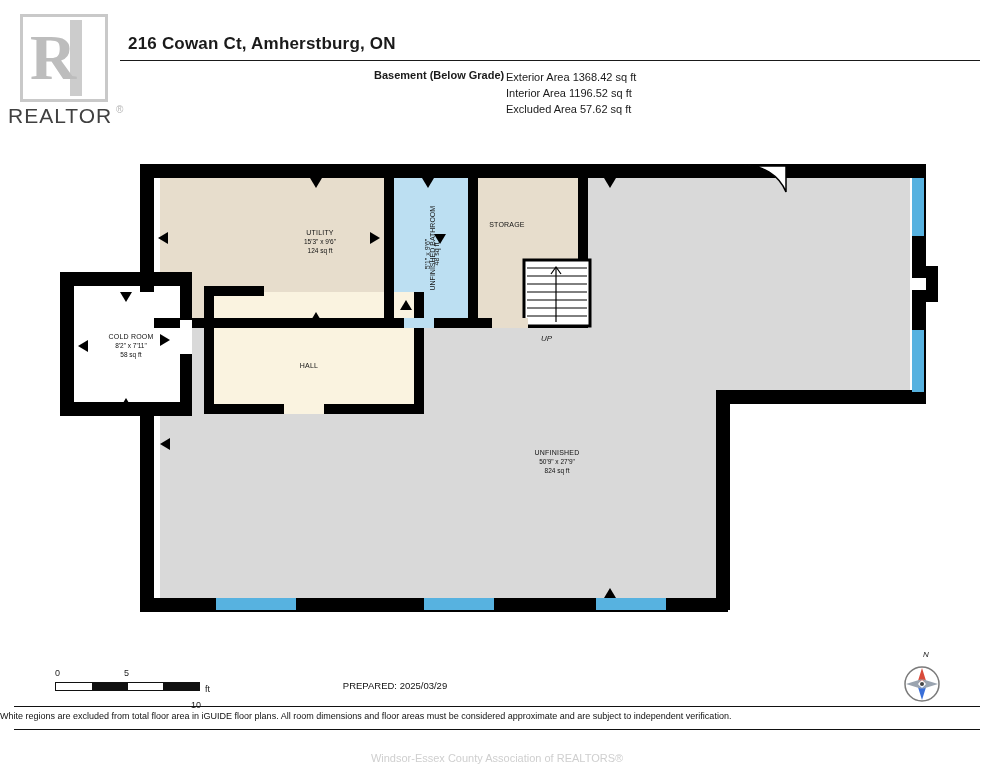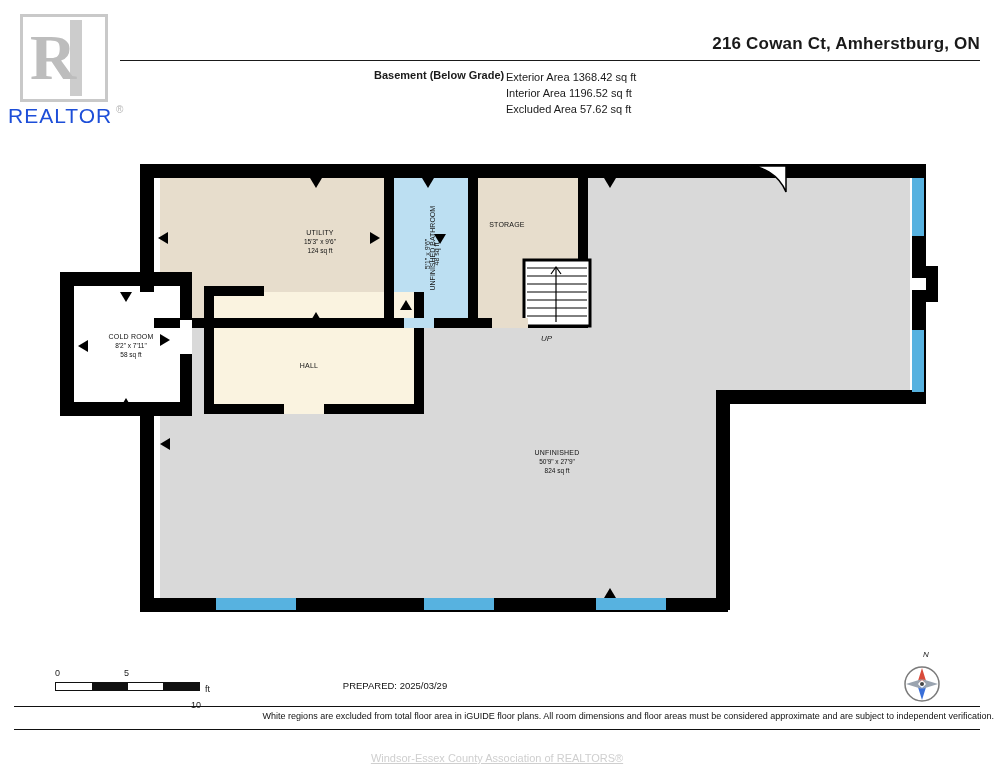--- a/index.html
+++ b/index.html
@@ -50,37 +50,37 @@
     width: 12px;
     height: 76px;
     background: #cccccc;
   }
   #realtor-logo .r-word {
     position: absolute;
     left: 0px;
     top: 90px;
     font-size: 21px;
     letter-spacing: 1px;
-    color: #1d4ed8;
+    color: #404040;
     font-weight: normal;
   }
   #realtor-logo .r-reg {
     position: absolute;
     left: 108px;
     top: 90px;
     font-size: 10px;
     color: #b5b5b5;
   }
 
   #title-wrap {
     position: absolute;
-    left: 120px;
+    left: 128px;
     top: 34px;
     width: 860px;
-    text-align: right;
+    text-align: left;
   }
   #title-text {
     font-size: 17px;
     font-weight: bold;
     letter-spacing: 0.2px;
   }
   #title-rule {
     position: absolute;
     left: 120px;
     top: 60px;
@@ -159,26 +159,26 @@
   }
 
   
   #compass { position: absolute; left: 895px; top: 650px; width: 56px; height: 56px; }
   #compass .n { position: absolute; left: 28px; top: 0px; font-size: 8px; font-style: italic; color: #222; }
 
   
   #footer-rule-top { position: absolute; left: 14px; top: 706px; width: 966px; height: 1px; background: #111; }
   #disclaimer {
     position: absolute; left: 0; top: 711px; width: 994px;
-    text-align: right; font-size: 9px; color: #111;
+    text-align: left; font-size: 9px; color: #111;
   }
   #footer-rule-bot { position: absolute; left: 14px; top: 729px; width: 966px; height: 1px; background: #111; }
   #board {
     position: absolute; left: 0; top: 752px; width: 994px;
-    text-align: center; font-size: 11px; color: #cfcfcf; text-decoration: underline;
+    text-align: center; font-size: 11px; color: #cfcfcf;
   }
 </style>
 </head>
 <body>
 
 <div id="realtor-logo">
   <div class="r-box"></div>
   <div class="r-bar"></div>
   <div class="r-letter">R</div>
   <div class="r-word">REALTOR</div>

